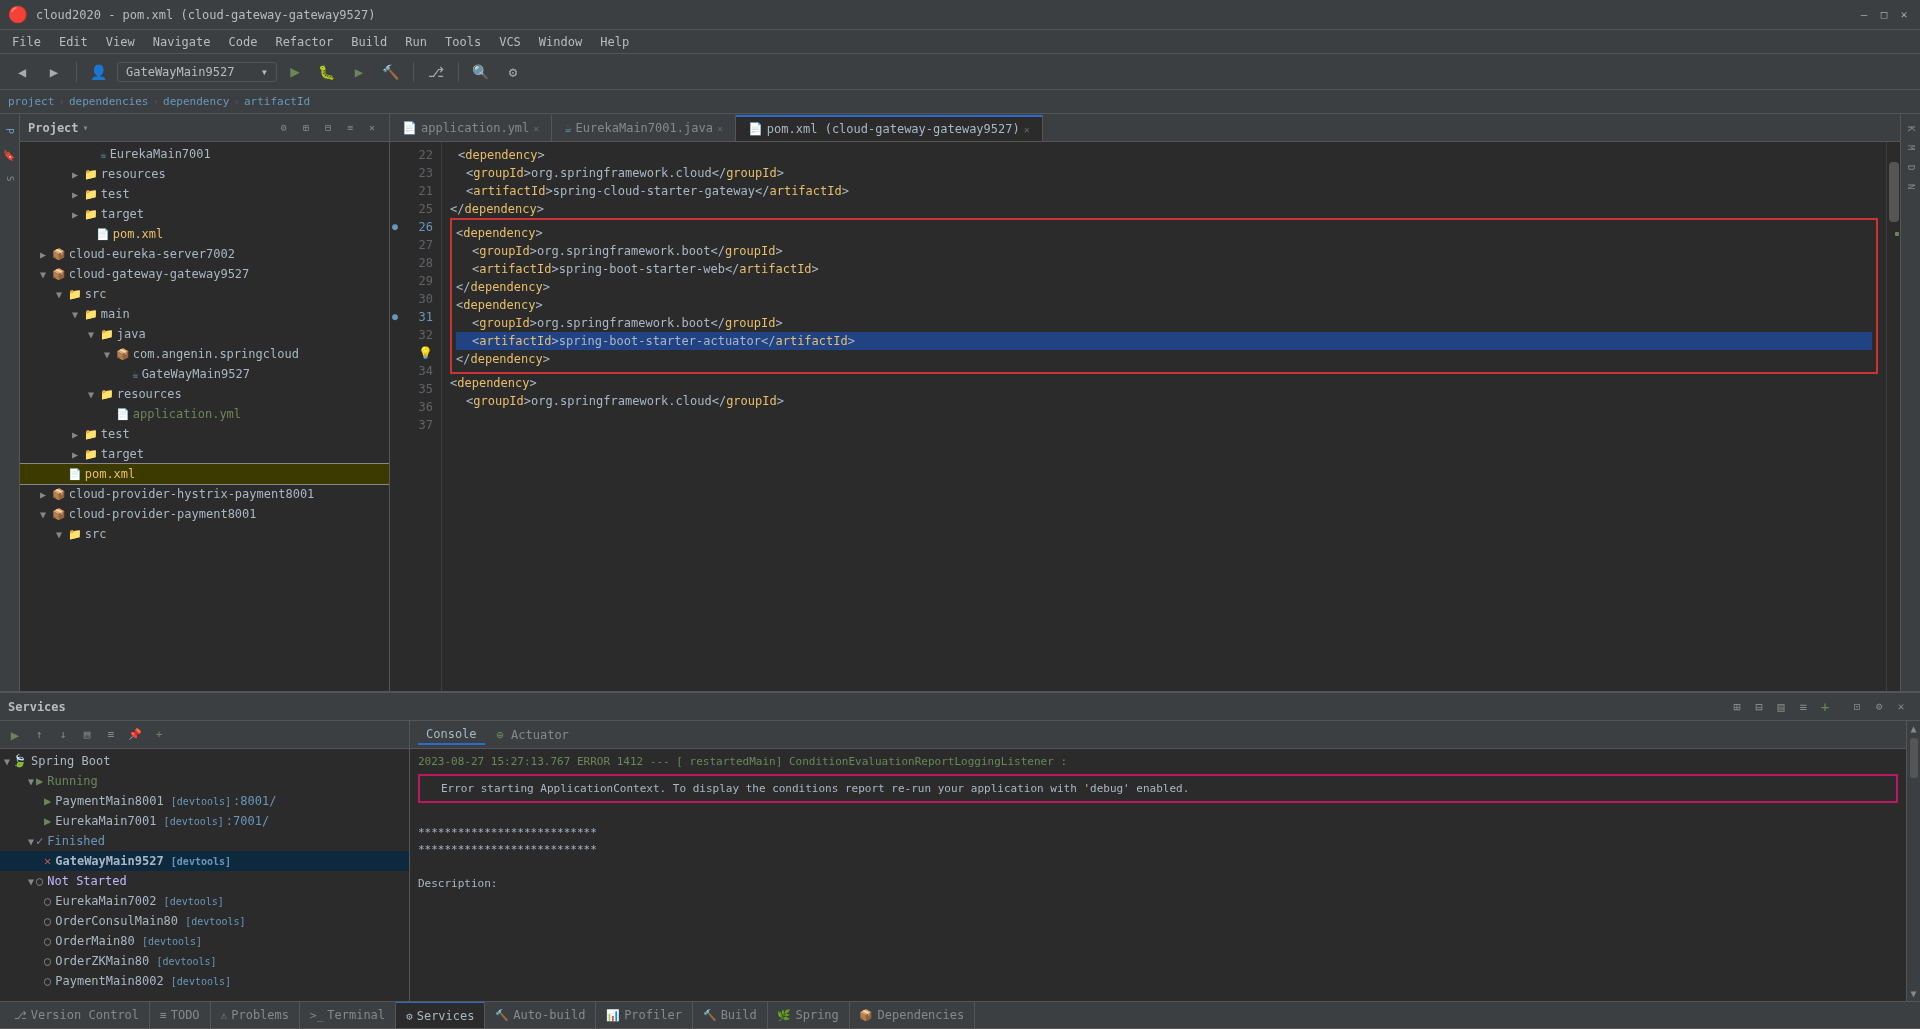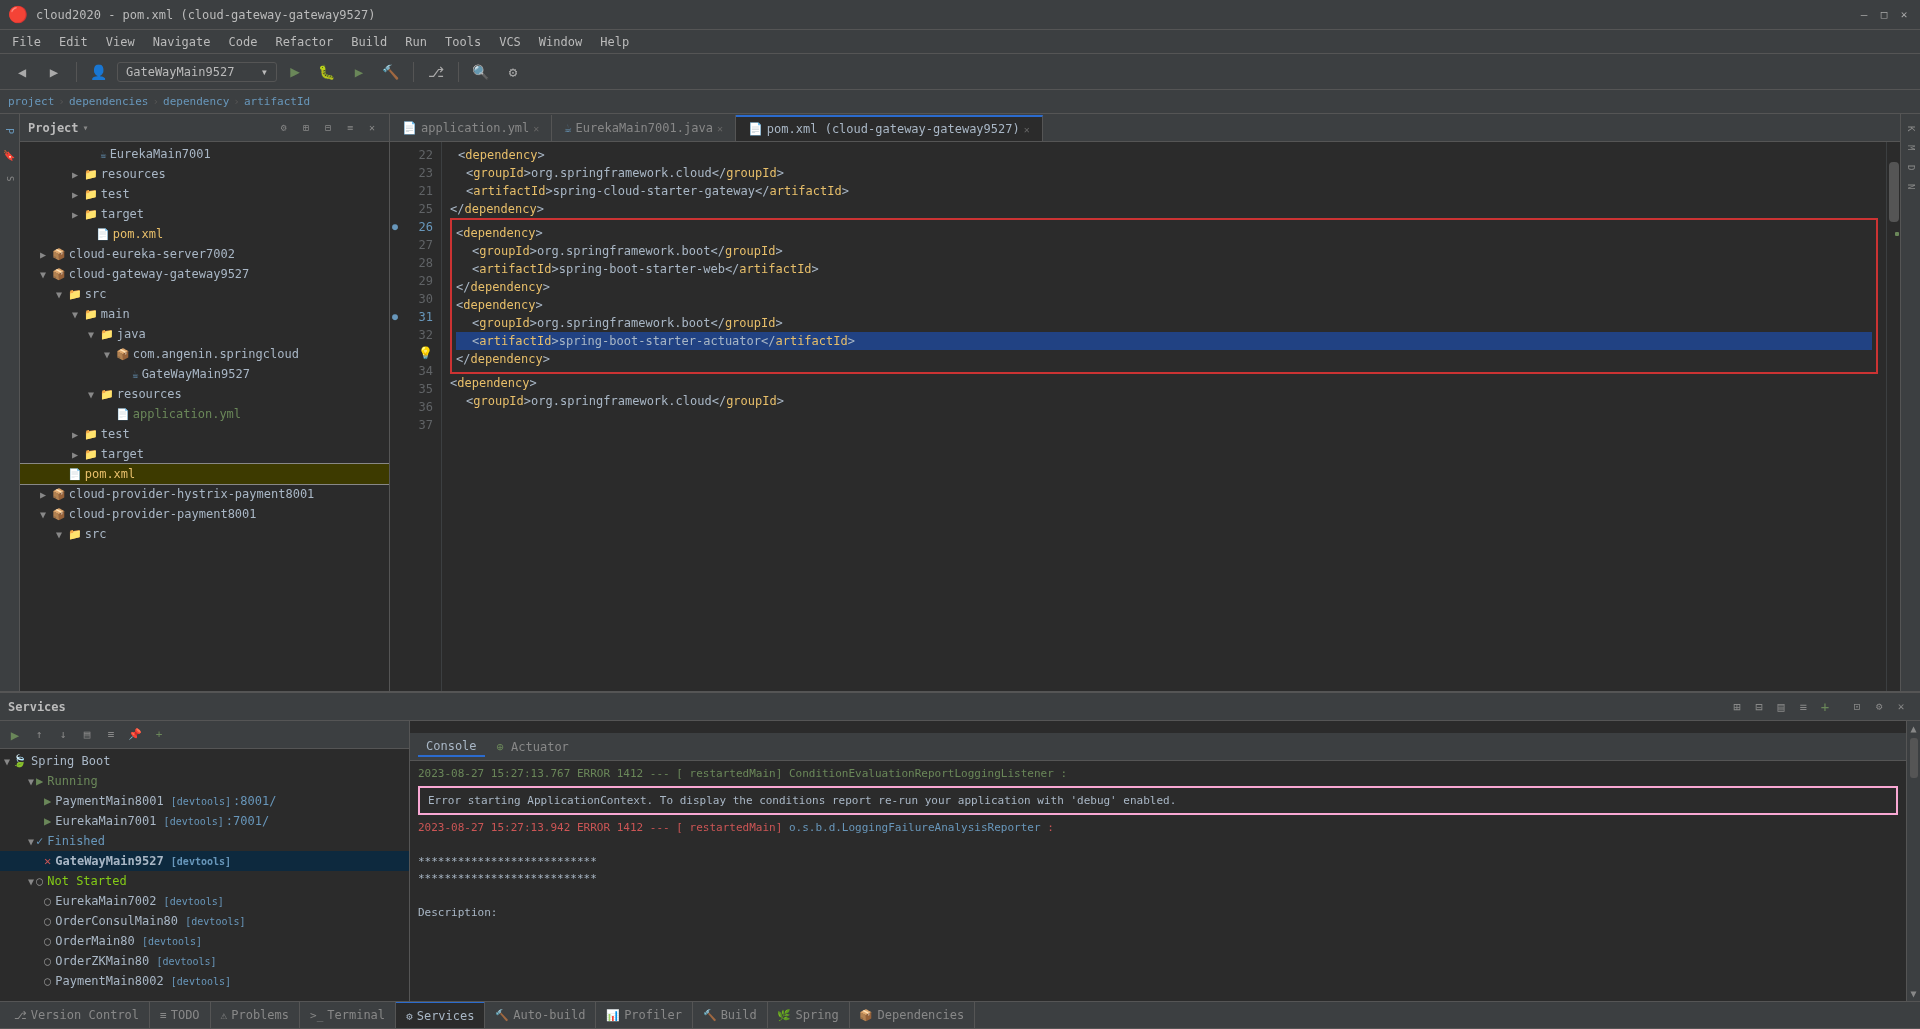--- a/index.html
+++ b/index.html
@@ -76,21 +76,21 @@
     #bottom-panel { height: 310px; background: #2b2b2b; border-top: 1px solid #555; display: flex; flex-direction: column; }
     #bottom-content { flex: 1; display: flex; overflow: hidden; }
     #services-panel { width: 410px; border-right: 1px solid #555; display: flex; flex-direction: column; overflow: hidden; }
     .services-toolbar-btn { width: 22px; height: 22px; display: flex; align-items: center; justify-content: center; color: #888; font-size: 11px; cursor: pointer; }
     #services-tree { flex: 1; overflow-y: auto; padding: 2px 0; }
     .svc-item { display: flex; align-items: center; height: 20px; padding: 0 4px; cursor: pointer; white-space: nowrap; }
     .svc-item.selected { background: #0d293e; }
     .svc-label { font-size: 12px; color: #a9b7c6; }
     .svc-running { color: #6a8759; }
     .svc-finished { color: #6897bb; }
-    .svc-not-started { color: #84cc16; }
+    .svc-not-started { color: #c4b5fd; }
 
     #console-panel { flex: 1; display: flex; flex-direction: column; overflow: hidden; }
     #console-tabs { height: 28px; background: #3c3f41; display: flex; align-items: center; padding: 0 8px; border-bottom: 1px solid #555; gap: 4px; }
     .console-tab { padding: 2px 8px; color: #888; font-size: 12px; cursor: pointer; border-radius: 2px 2px 0 0; }
     .console-tab.active { color: #a9b7c6; border-bottom: 2px solid #2b6bce; }
     #console-content { flex: 1; overflow-y: auto; padding: 4px 8px; font-size: 11px; line-height: 17px; }
     .log-warn { color: #e8bf6a; }
     .log-info { color: #6a8759; }
     .log-error { color: #cc5555; }
     .log-error-box { border: 2px solid #cc3333; padding: 4px 8px; margin: 4px 0; color: #a9b7c6; }
@@ -591,34 +591,33 @@
         </div>
 
         <div class="svc-item">
           <span style="width:40px;"></span>
           <span style="color:#888; margin-right:4px;">○</span>
           <span class="svc-label">PaymentMain8002 <span class="svc-devtools">[devtools]</span></span>
         </div>
       </div>
     </div>
 
-    <div id="console-panel" style="flex:1; display:flex; flex-direction:column; overflow:hidden;margin-top:12px;">
+    <div id="console-panel" style="flex:1; display:flex; flex-direction:column; overflow:hidden;">
 
       <div id="console-tabs" style="height:28px; background:#3c3f41; display:flex; align-items:center; padding:0 8px; border-bottom:1px solid #555; gap:4px;">
         <div class="console-tab active">Console</div>
         <div class="console-tab">
           <span style="color:#6a8759;">⊕</span>
           Actuator
         </div>
       </div>
 
       <div id="console-content" style="flex:1; overflow-y:auto; padding:4px 8px; font-size:11px; line-height:17px; font-family:monospace;">
         <div class="log-info">2023-08-27 15:27:13.767 <span class="log-level-info"> ERROR</span> 1412 --- [  restartedMain] ConditionEvaluationReportLoggingListener :</div>
-        <div class="log-error-box" style="border:2px solid #f9a8d4; padding:4px 8px; margin:4px 0; color:#a9b7c6;">Error starting ApplicationContext. To display the conditions report re-run your application with 'debug' enabled.</div>
-        <div class="log-error">2023-08-27 15:27:13.942 <span style="color:#cc5555;">ERROR</span> 1412 --- [  restartedMain] <span style="color:#6897bb;">o.s.b.d.LoggingFailureAnalysisReporter</span>   :</div>
+        <div class="log-error-box" style="border:2px solid #be185d; padding:4px 21px; margin:4px 0; color:#a9b7c6;">Error starting ApplicationContext. To display the conditions report re-run your application with 'debug' enabled.</div>
         <div style="color:#a9b7c6;">&nbsp;</div>
         <div style="color:#a9b7c6;">***************************</div>
         <div style="color:#a9b7c6;">***************************</div>
         <div style="color:#a9b7c6;">&nbsp;</div>
         <div style="color:#a9b7c6;">Description:</div>
       </div>
 
     </div>
 
     <div style="width:14px; background:#3c3f41; border-left:1px solid #555; display:flex; flex-direction:column; align-items:center; padding:2px 0;">

